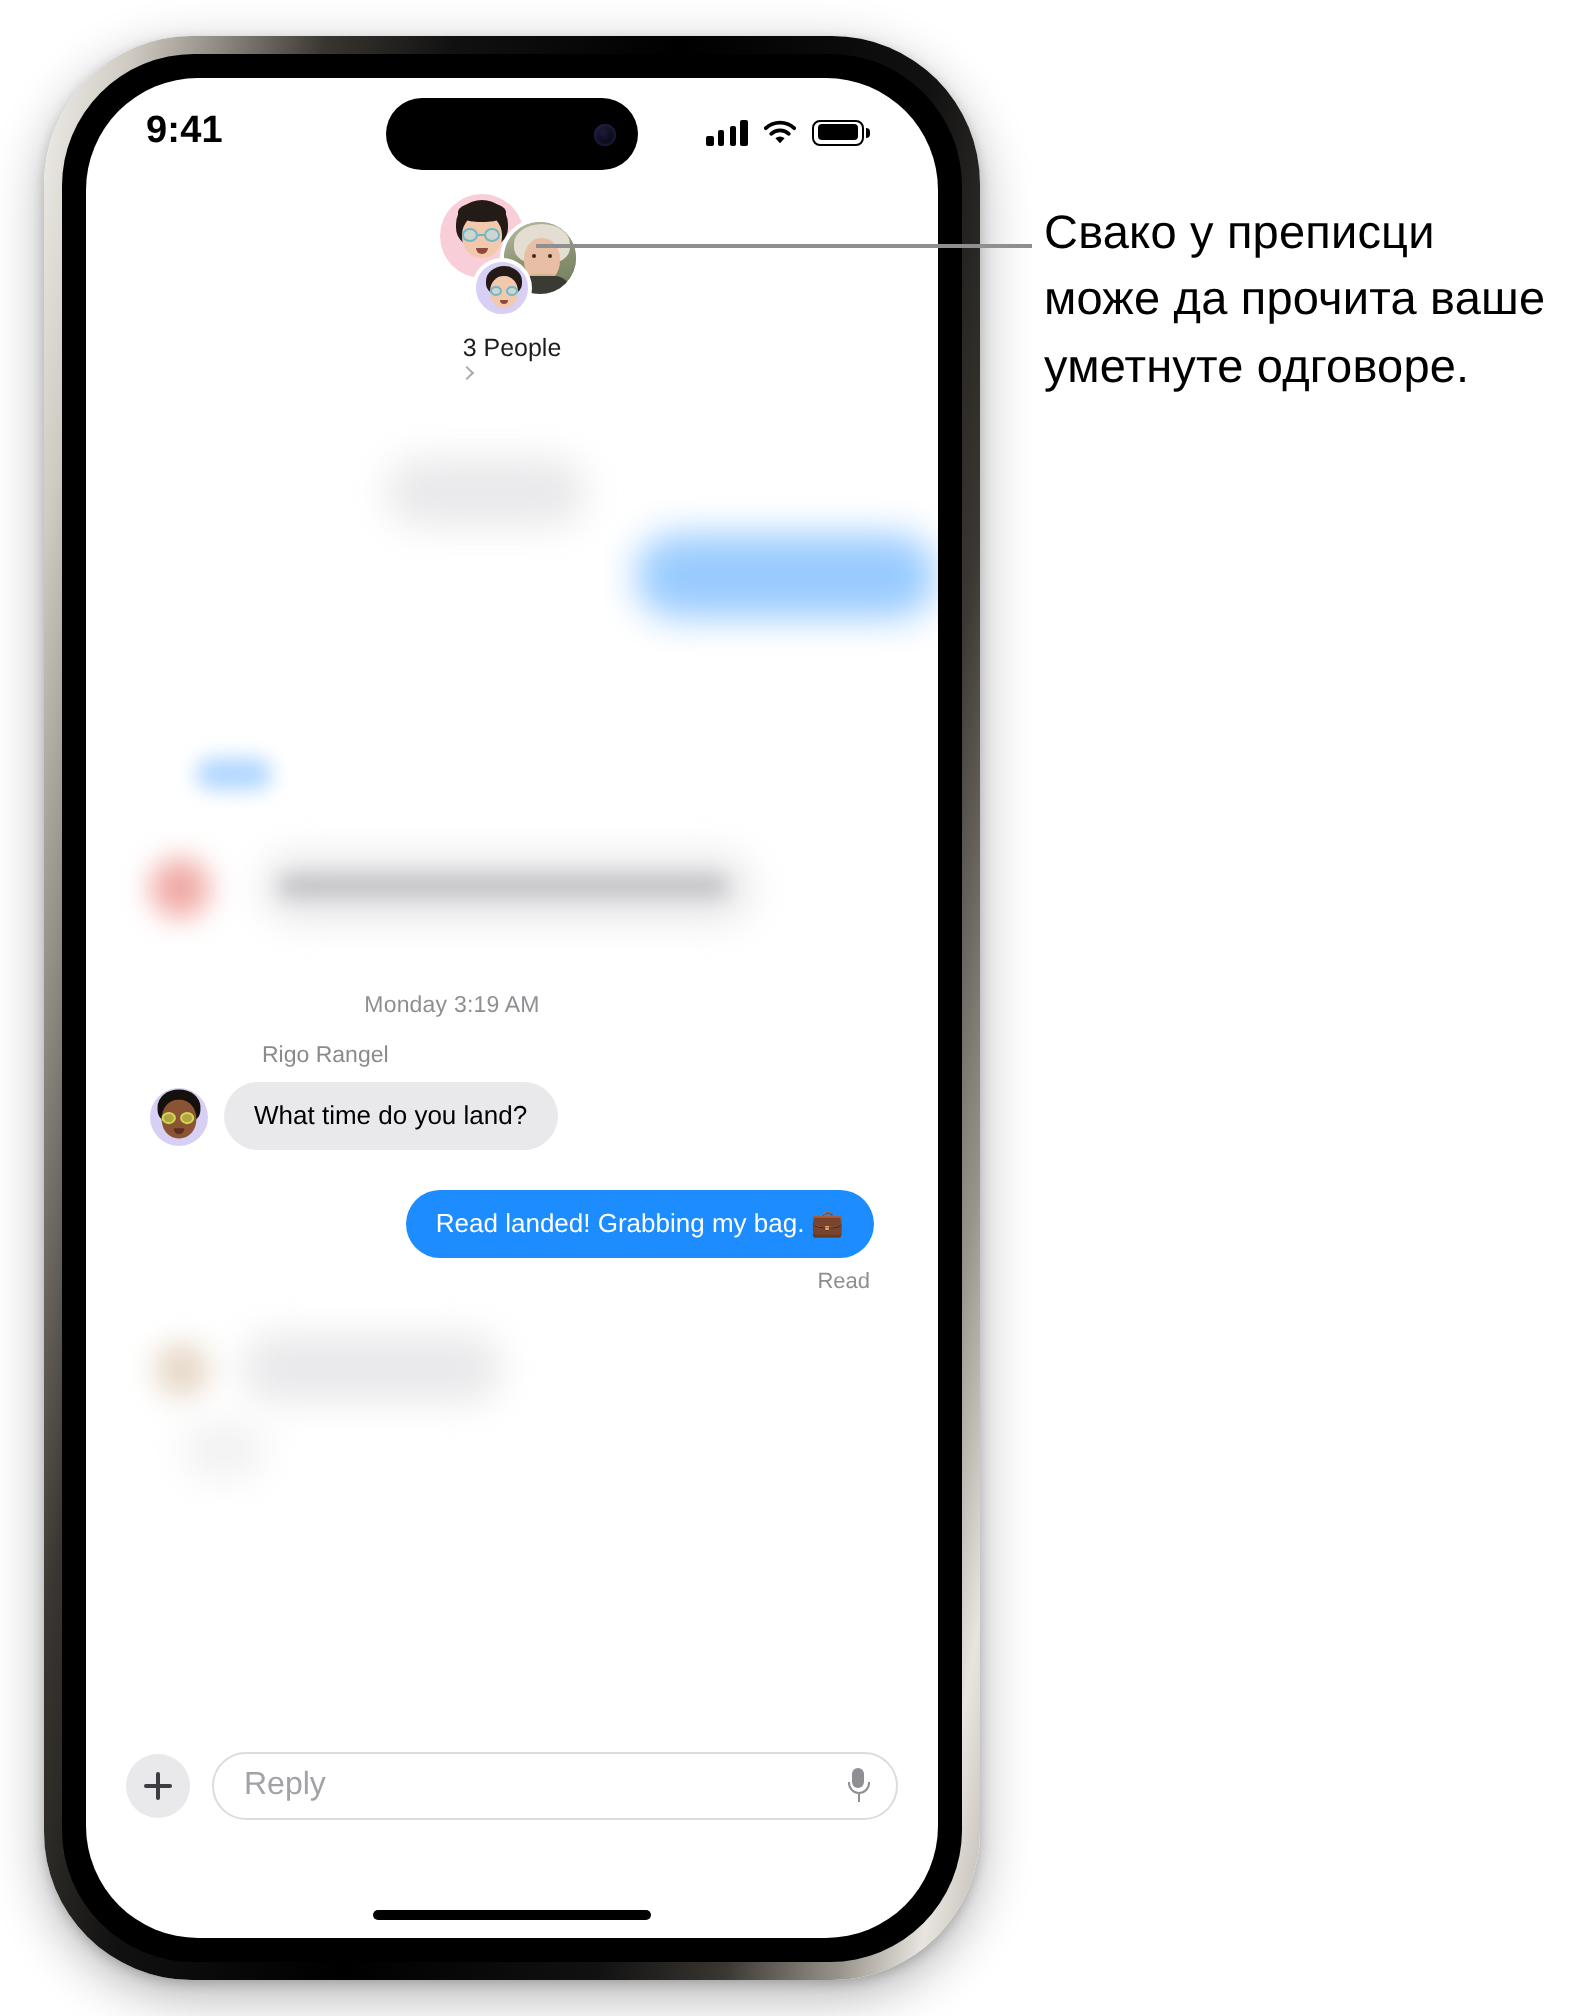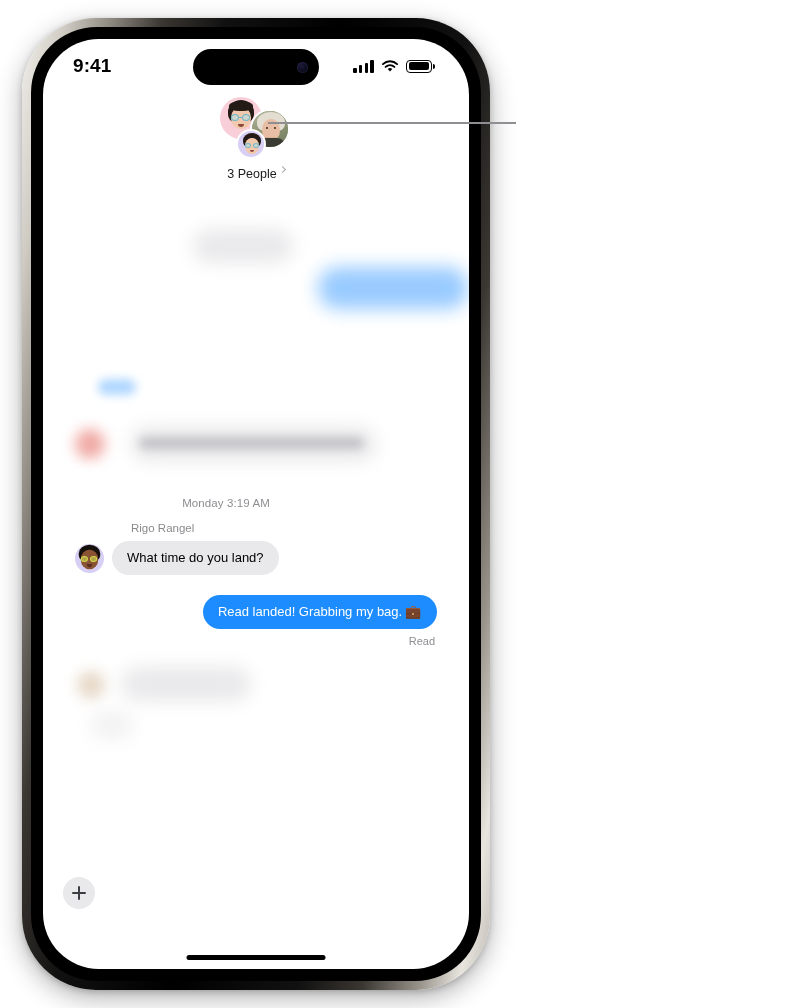--- a/index.html
+++ b/index.html
@@ -106,21 +106,21 @@
         border-radius:10px 10px 0 0; background:#3a3b33; }
   .photo .p-eye{ position:absolute; width:2.4px; height:2.4px; border-radius:50%; background:#3b2a21; }
 
   
   .c-hair{ left:5px; top:2px; width:18px; height:15px; border-radius:50% 50% 40% 40%; background:#16100d; }
   .c-face{ left:7px; top:7px; width:14px; height:16px; border-radius:48%; background:#8a5434; }
   .c-g1{ left:7px; top:12px; width:6px; height:5px; border-color:#cfd84a; background:rgba(215,226,90,.5); }
   .c-g2{ left:15px; top:12px; width:6px; height:5px; border-color:#cfd84a; background:rgba(215,226,90,.5); }
   .c-mouth{ left:12px; top:19px; width:4px; height:2.2px; background:#5a2c22; }
 
-  .people-row{ display:flex; align-items:flex-start; gap:3px; margin-top:4px; }
+  .people-row{ display:flex; align-items:flex-start; gap:3px; margin-top:4px;flex-direction:column; }
   .people-label{ font-size:12.5px; color:#1c1c1e; font-weight:400; }
   .chev{ width:5px; height:5px; border-right:1.4px solid #a9a9ae; border-top:1.4px solid #a9a9ae;
          transform:rotate(45deg); }
 
   
   .blur-layer{ position:absolute; left:0; top:0; width:426px; height:930px; pointer-events:none; }
   .bl{ position:absolute; border-radius:20px; filter:blur(9px); }
   .bl-gray{ background:#e9e9eb; }
   .bl-blue{ background:#1d8cff; }
   .bl-text{ background:rgba(60,60,67,.22); border-radius:8px; filter:blur(5px); }
@@ -303,23 +303,32 @@
 
         <div class="row-out">
           <div class="bubble bubble-out">Read landed! Grabbing my bag. 💼</div>
         </div>
         <div class="read-tag">Read</div>
 
         <div class="inputbar">
           <div class="plus-btn">
             <span></span>
           </div>
+          <div class="reply-field">
+            <span class="reply-ph">Reply</span>
+            <span class="mic">
+              <span class="cap"></span>
+                <span class="arc"></span>
+                <span class="stem"></span>
+            </span>
+          </div>
         </div>
 
         <div class="home-ind"></div>
 
       </div>
     </div>
   </div>
 
   <div class="leader"></div>
+  <div class="callout">Свако у преписци може да прочита ваше уметнуте одговоре.</div>
 
 </div>
 
 </body></html>

